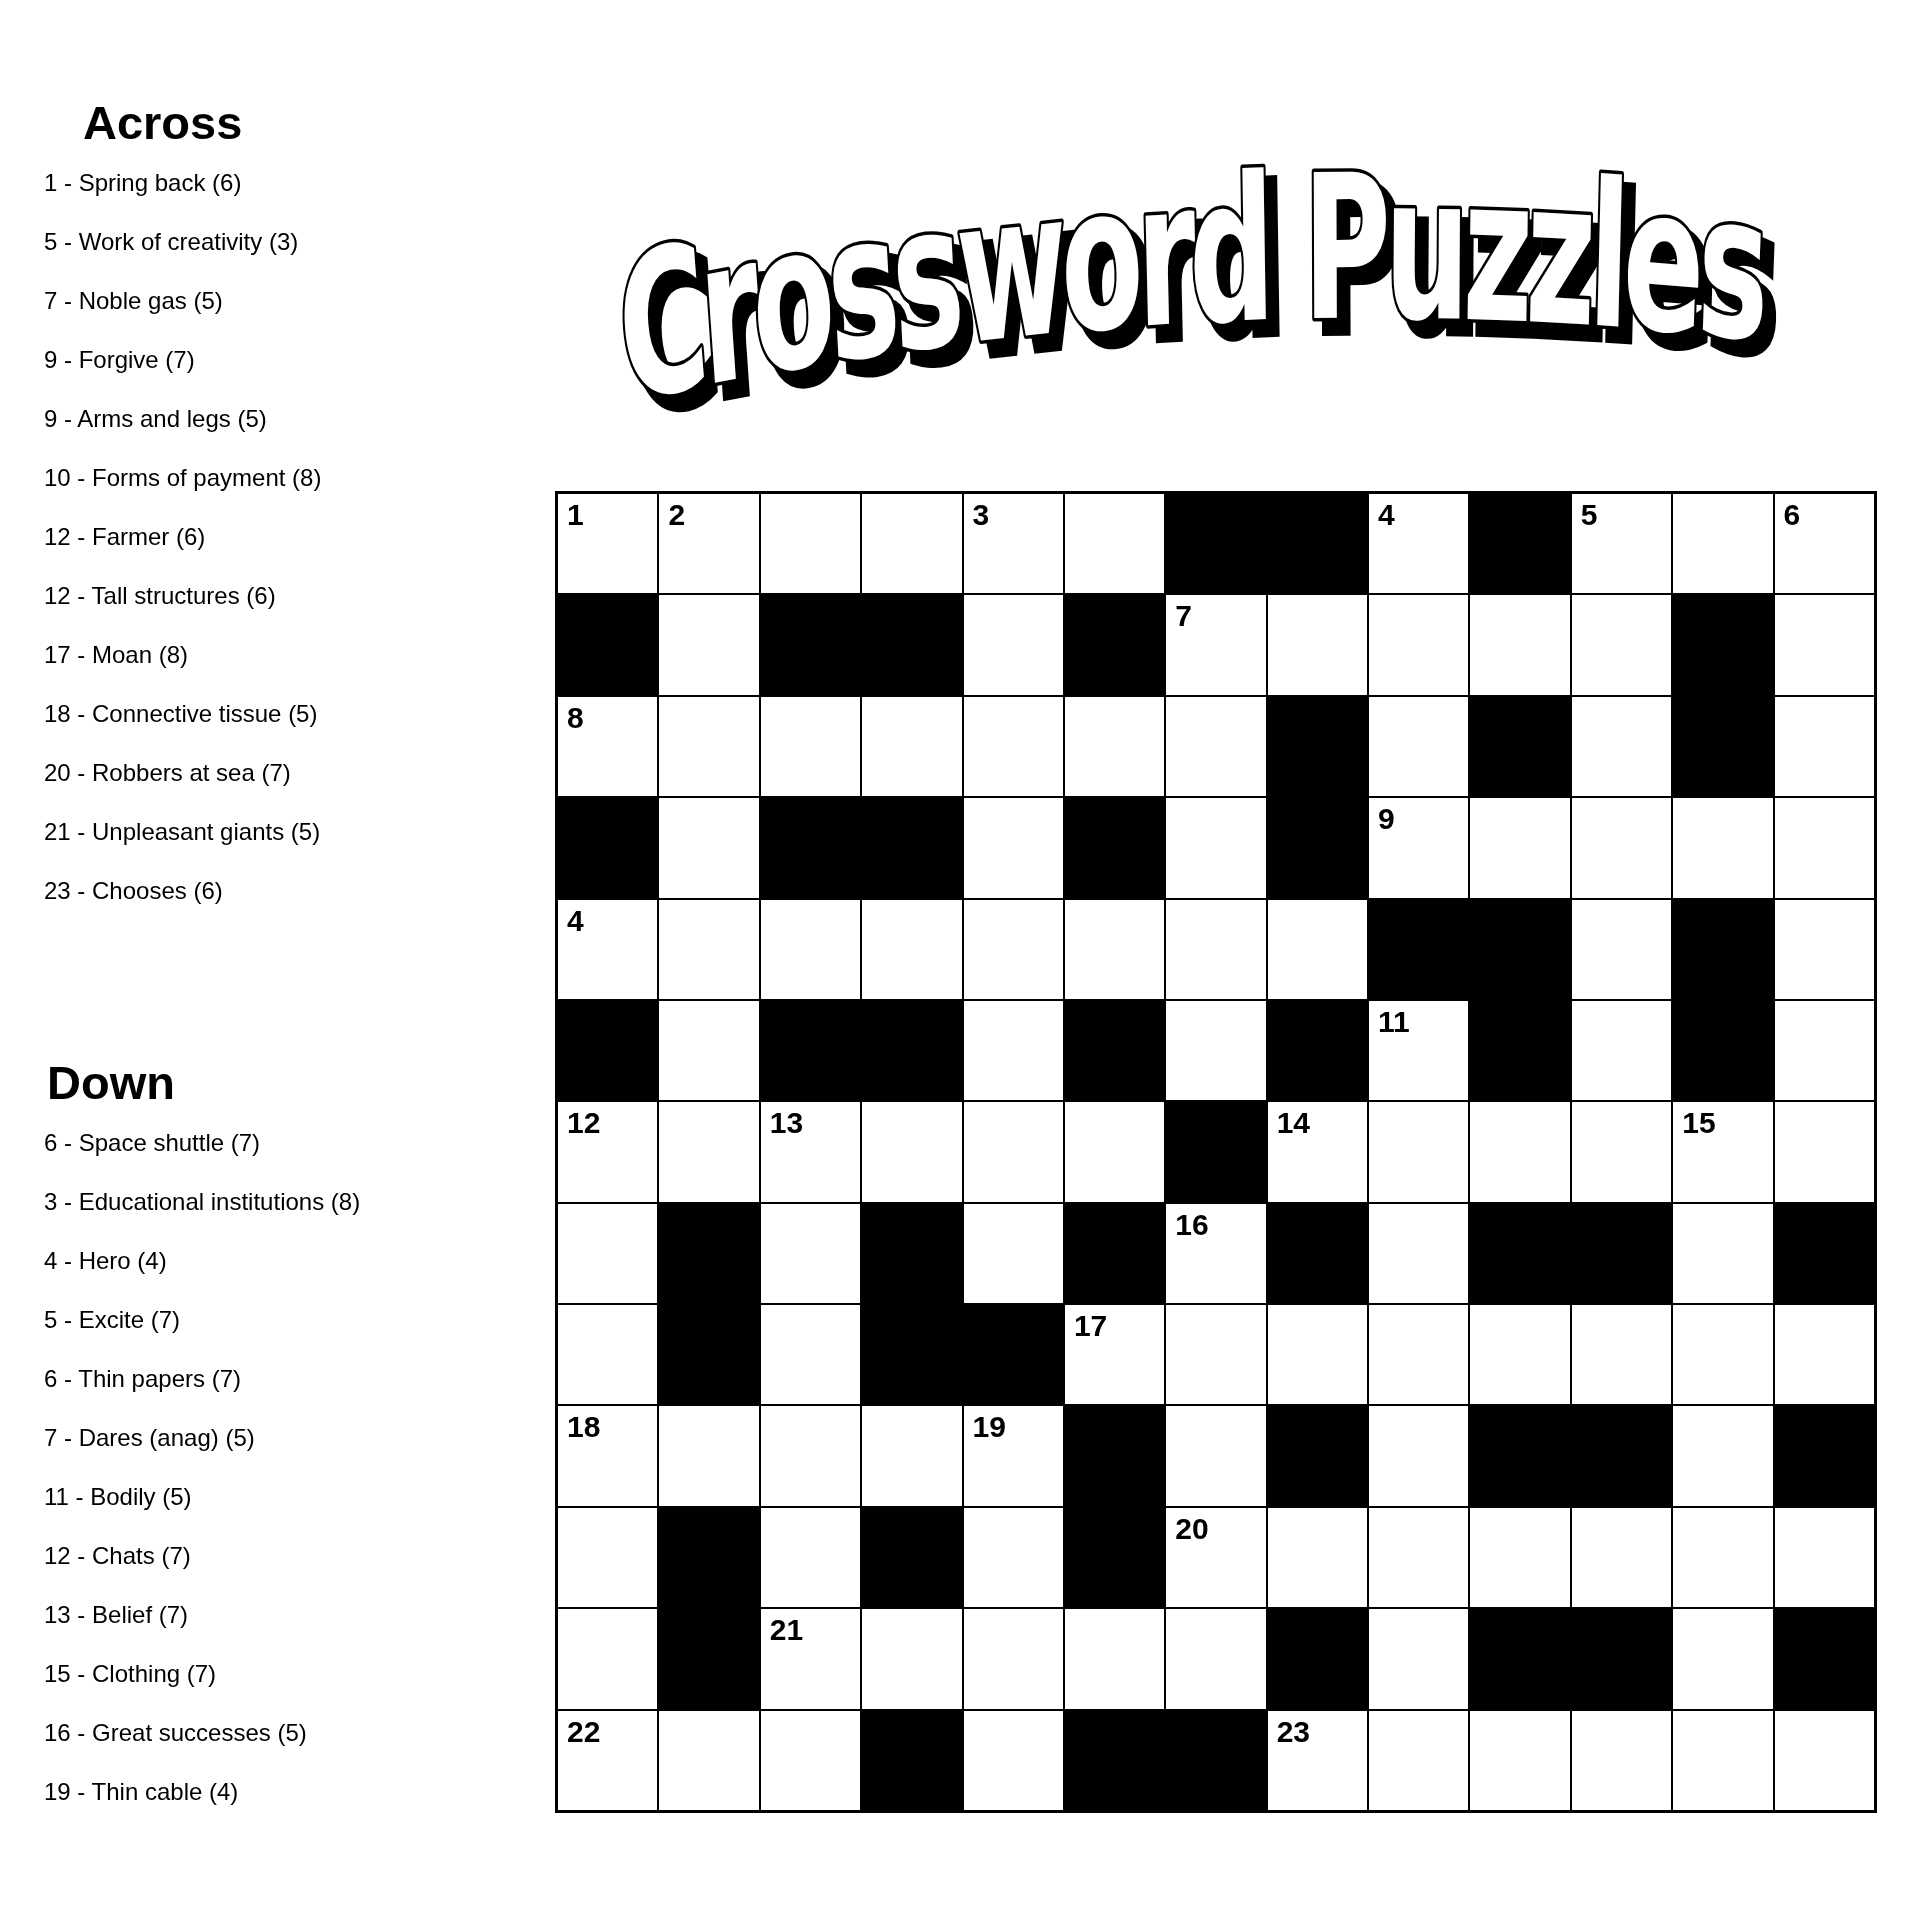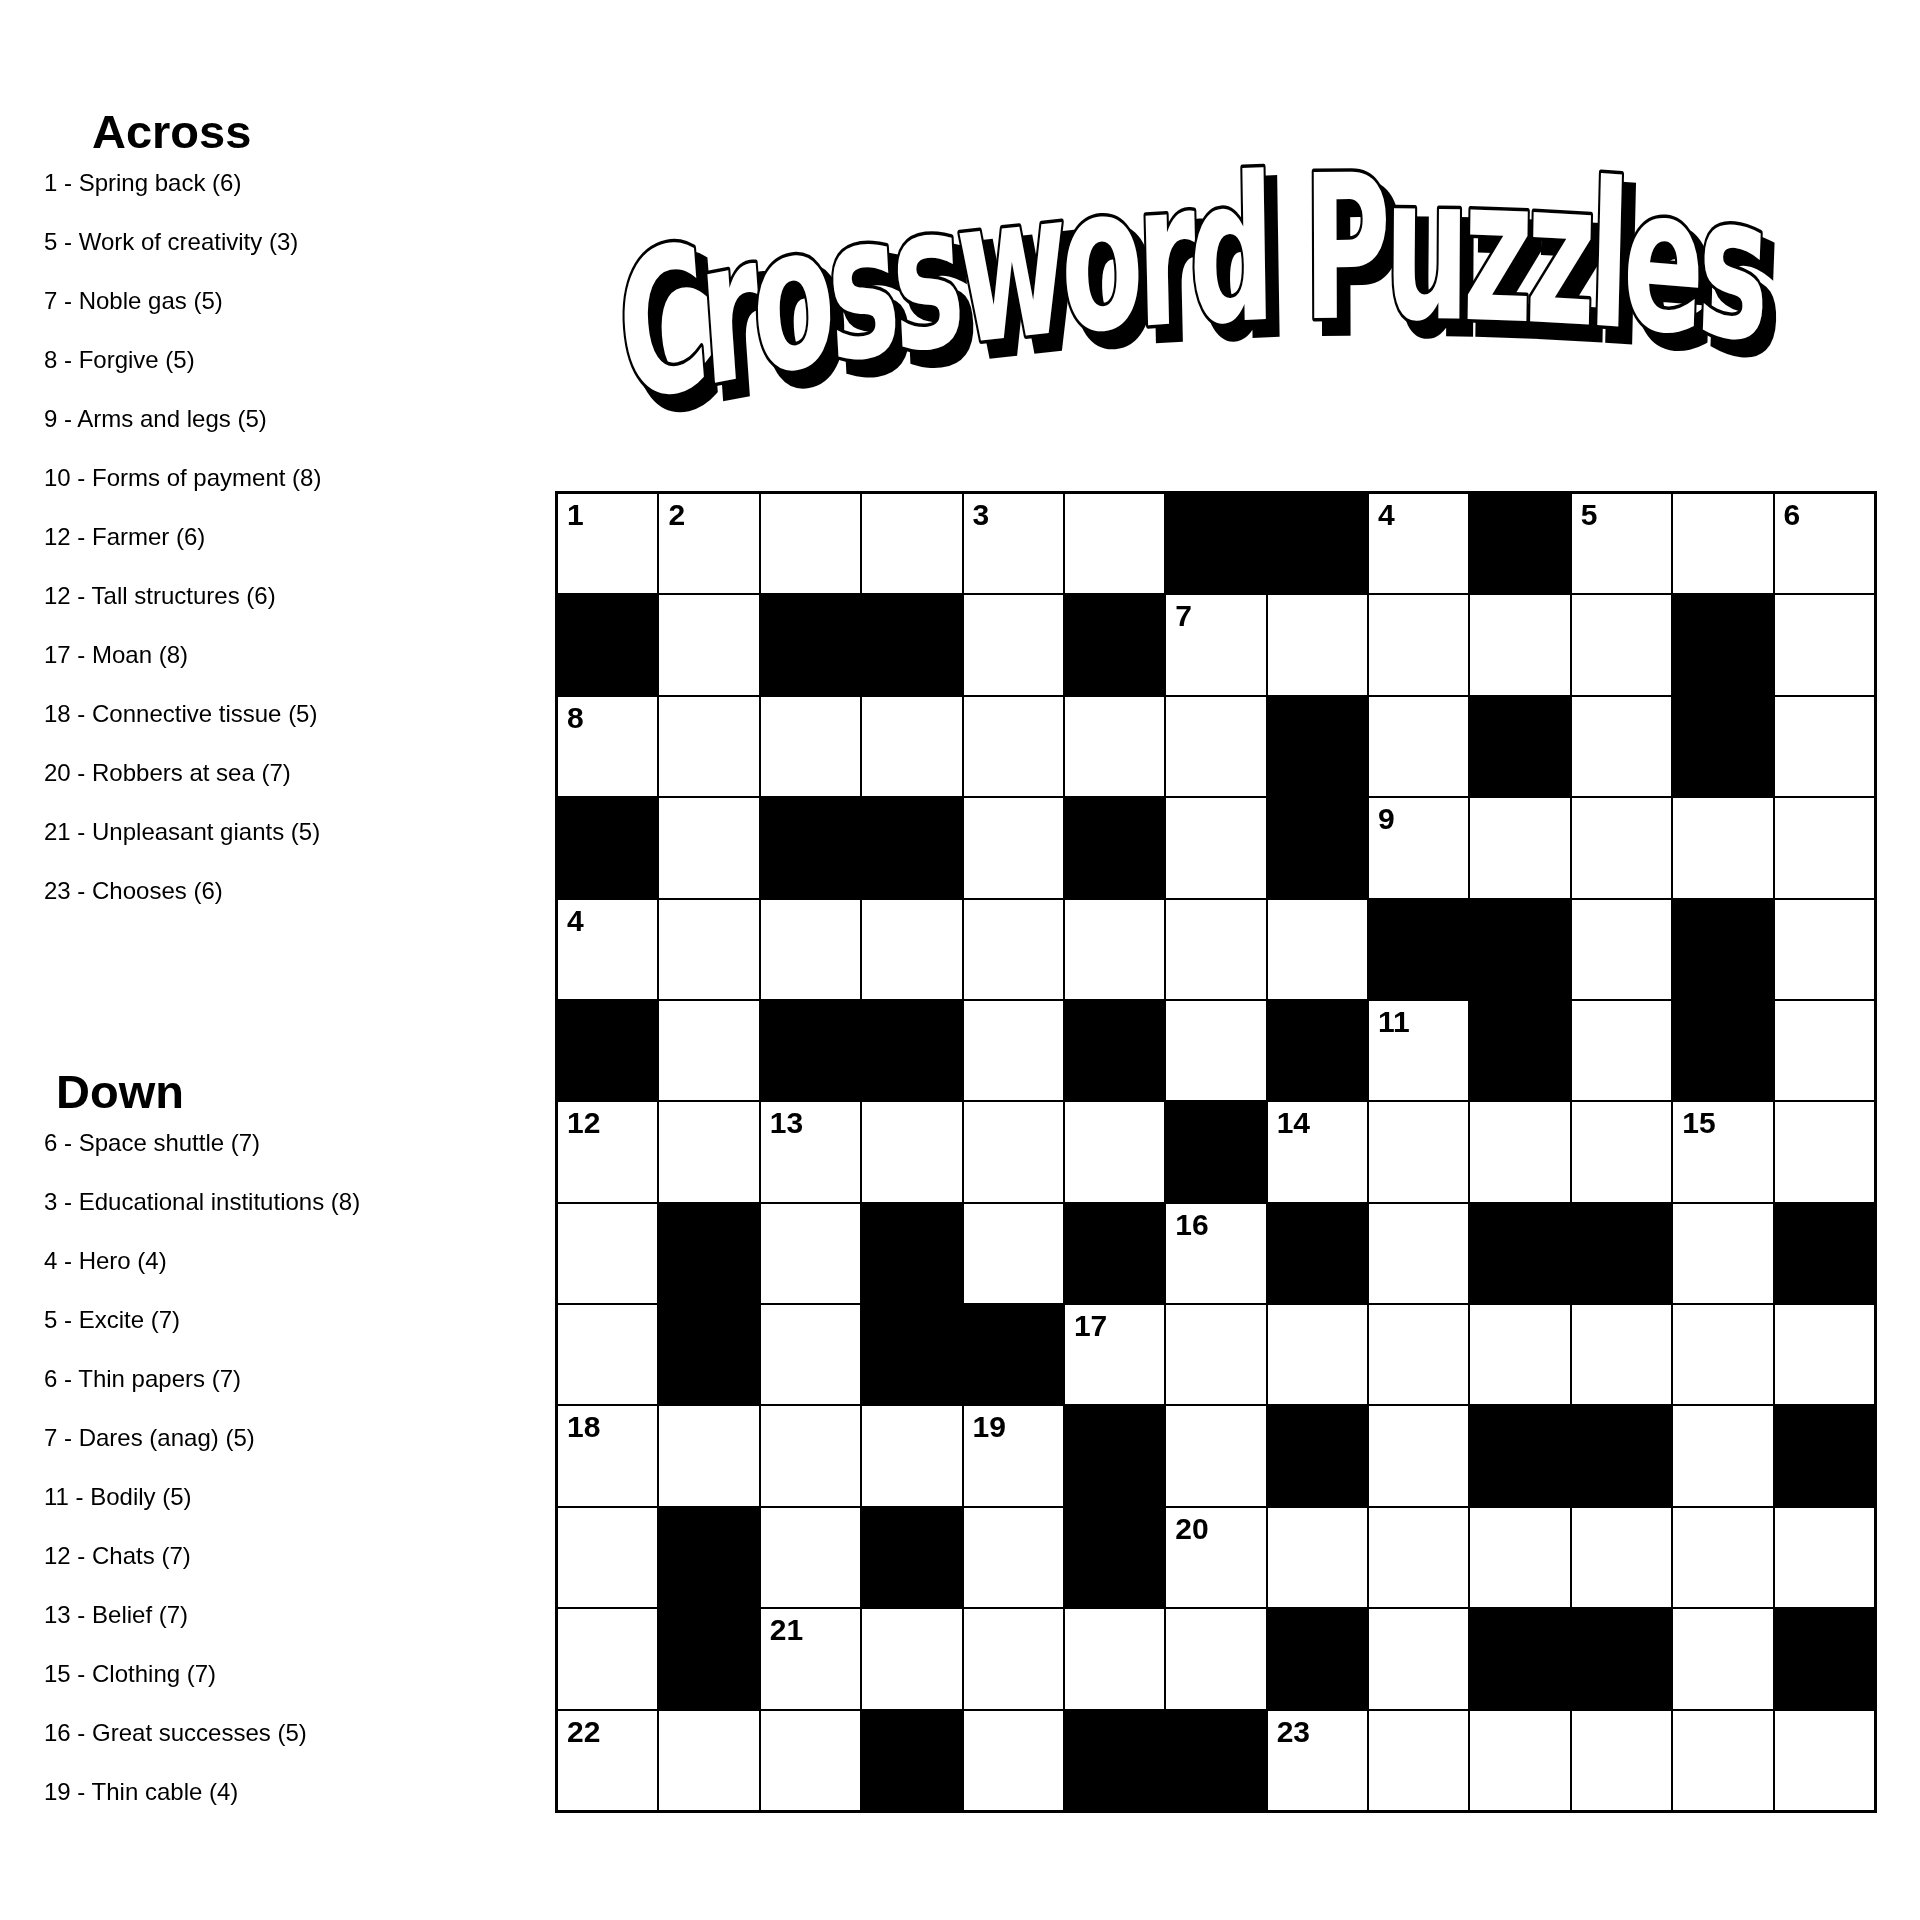--- a/index.html
+++ b/index.html
@@ -7,21 +7,21 @@
     width:1920px;height:1920px;
     background:#ffffff;
     position:relative;
     overflow:hidden;
     font-family:"Liberation Sans",sans-serif;
     color:#000;
   }
   
   .heading{
     position:absolute;
-    margin:9px;
+    margin:0;
     font-weight:bold;
     font-size:47px;
     line-height:1;
     white-space:nowrap;
   }
   #across-heading{left:83px;top:99px;}
   #down-heading{left:47px;top:1059px;}
   .clue-list{
     position:absolute;
     left:44px;
@@ -85,21 +85,21 @@
   }
 </style>
 </head>
 <body>
 
 <h2 id="across-heading" class="heading">Across</h2>
 <div id="across-list" class="clue-list">
     <div class="clue">1 - Spring back (6)</div>
     <div class="clue">5 - Work of creativity (3)</div>
     <div class="clue">7 - Noble gas (5)</div>
-    <div class="clue">8 - Forgive (5)</div>
+    <div class="clue">9 - Forgive (7)</div>
     <div class="clue">9 - Arms and legs (5)</div>
     <div class="clue">10 - Forms of payment (8)</div>
     <div class="clue">12 - Farmer (6)</div>
     <div class="clue">12 - Tall structures (6)</div>
     <div class="clue">17 - Moan (8)</div>
     <div class="clue">18 - Connective tissue (5)</div>
     <div class="clue">20 - Robbers at sea (7)</div>
     <div class="clue">21 - Unpleasant giants (5)</div>
     <div class="clue">23 - Chooses (6)</div>
   </div>

